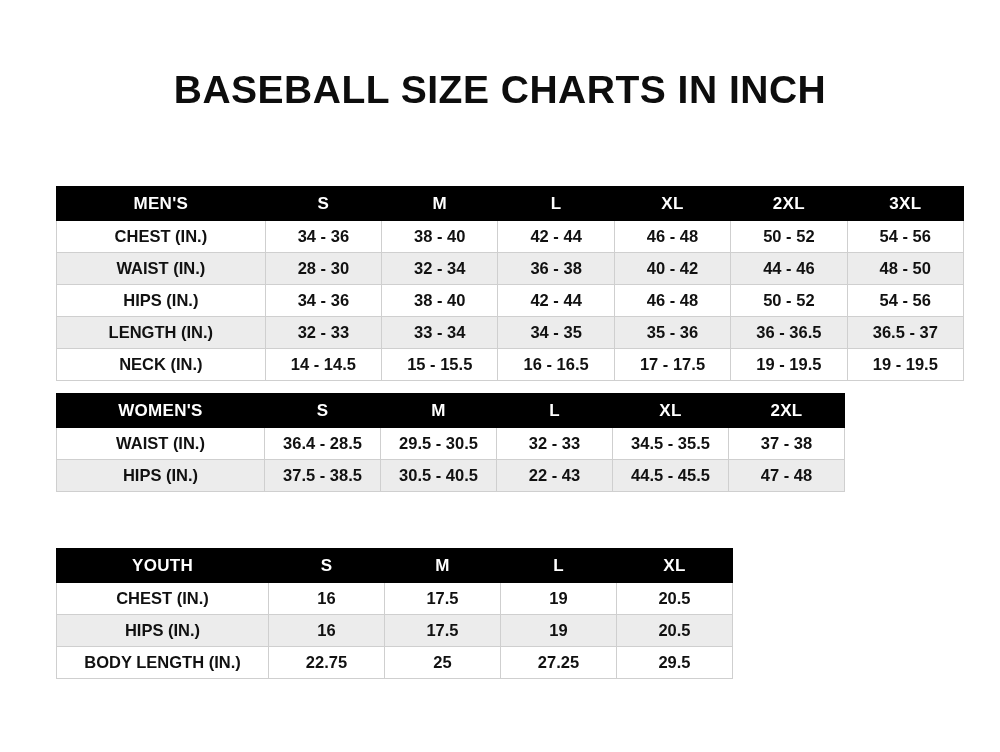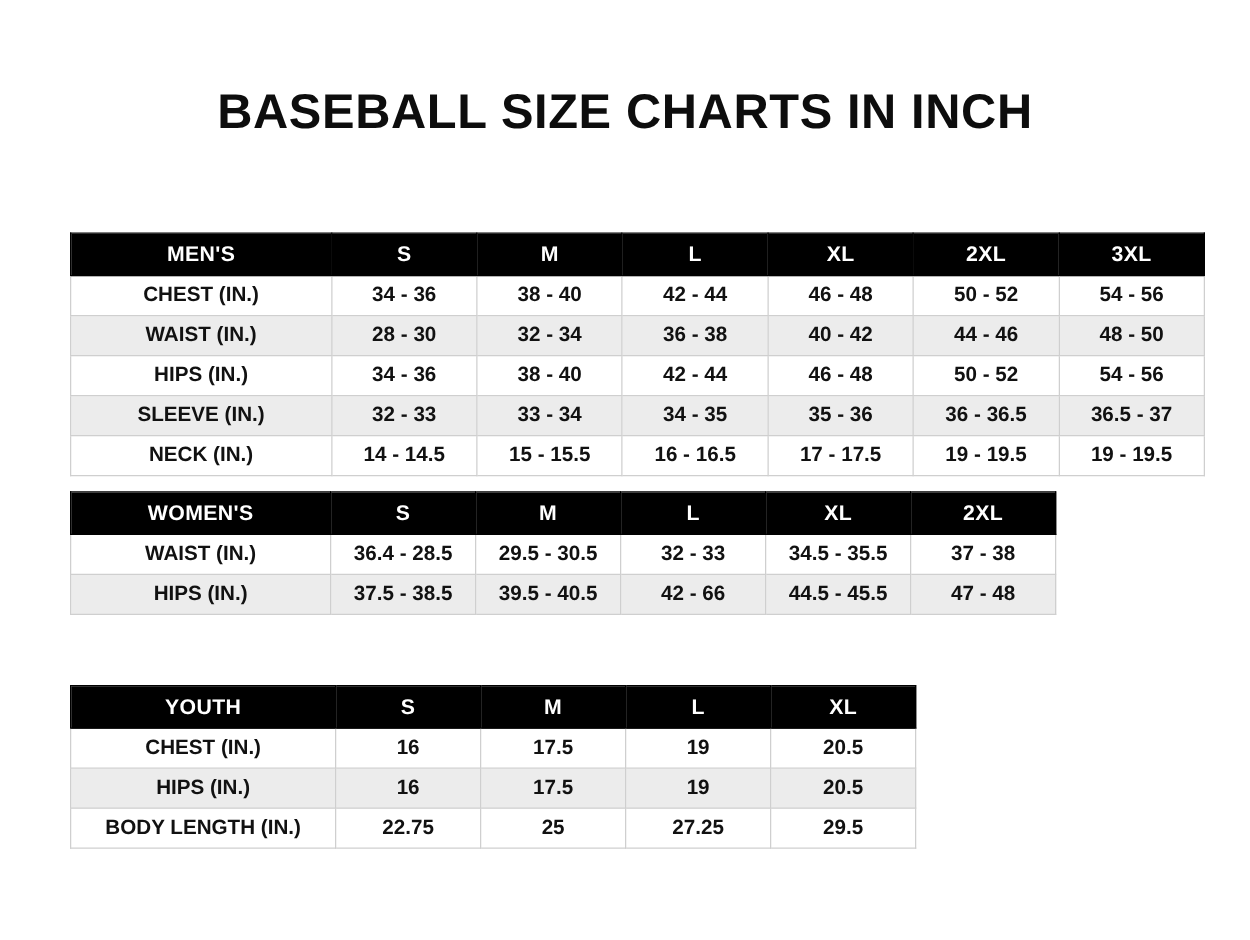--- a/index.html
+++ b/index.html
@@ -153,21 +153,21 @@
       <tr>
         <td class="rowlabel">HIPS (IN.)</td>
         <td>34 - 36</td>
         <td>38 - 40</td>
         <td>42 - 44</td>
         <td>46 - 48</td>
         <td>50 - 52</td>
         <td>54 - 56</td>
       </tr>
       <tr>
-        <td class="rowlabel">SLEEVE (IN.)</td>
+        <td class="rowlabel">LENGTH (IN.)</td>
         <td>32 - 33</td>
         <td>33 - 34</td>
         <td>34 - 35</td>
         <td>35 - 36</td>
         <td>36 - 36.5</td>
         <td>36.5 - 37</td>
       </tr>
       <tr>
         <td class="rowlabel">NECK (IN.)</td>
         <td>14 - 14.5</td>
@@ -204,22 +204,22 @@
         <td class="rowlabel">WAIST (IN.)</td>
         <td>36.4 - 28.5</td>
         <td>29.5 - 30.5</td>
         <td>32 - 33</td>
         <td>34.5 - 35.5</td>
         <td>37 - 38</td>
       </tr>
       <tr>
         <td class="rowlabel">HIPS (IN.)</td>
         <td>37.5 - 38.5</td>
-        <td>39.5 - 40.5</td>
-        <td>42 - 66</td>
+        <td>30.5 - 40.5</td>
+        <td>22 - 43</td>
         <td>44.5 - 45.5</td>
         <td>47 - 48</td>
       </tr>
     </tbody>
   </table>
 
   <table class="size-table" id="table-youth">
     <colgroup>
       <col class="c0">
         <col class="cx">

